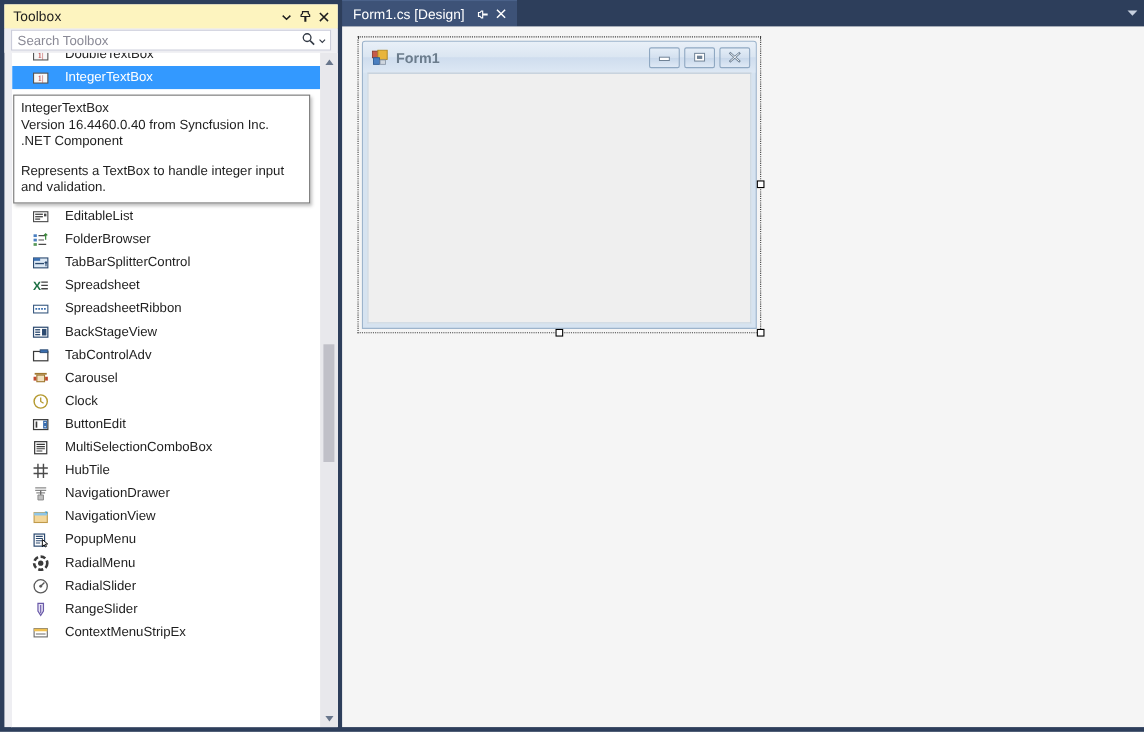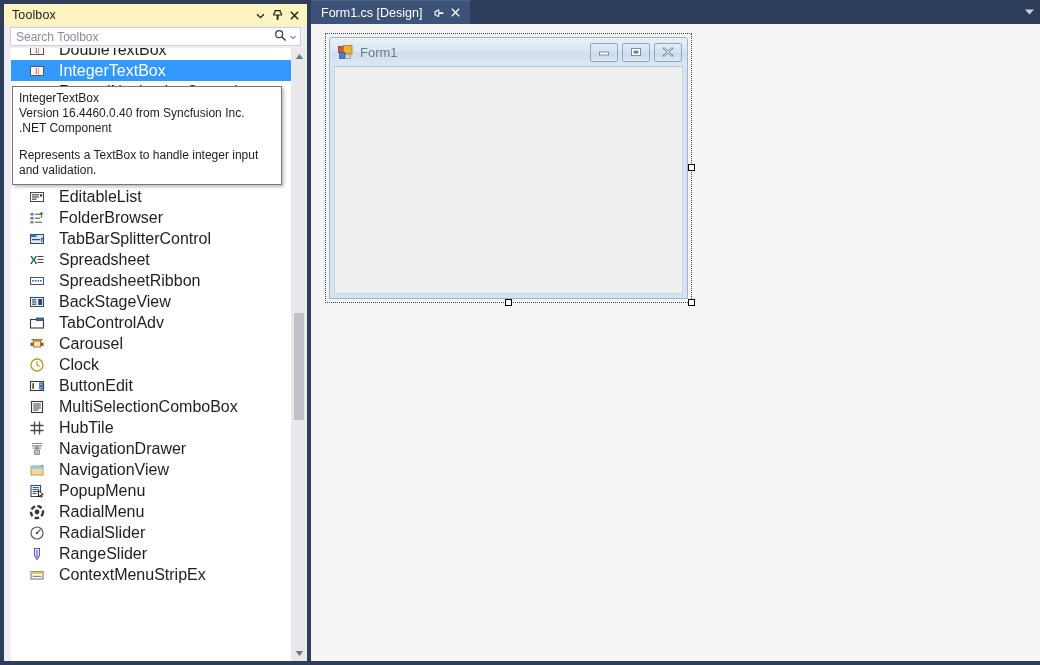--- a/index.html
+++ b/index.html
@@ -111,21 +111,21 @@
     color: #ffffff;
   }
   .tool-item .ti-icon {
     width: 16px; height: 16px;
     flex: 0 0 16px;
     margin-right: 14px;
     display: flex; align-items: center; justify-content: center;
   }
   .tool-item .ti-icon svg { display: block; }
   .tool-item .ti-label {
-    font-size: 16px;
+    font-size: 12px;
     color: #1e1e1e;
     line-height: 21px;
   }
   .tool-item.selected .ti-label { color: #ffffff; }
 
   
   #toolbox-scroll {
     width: 16px;
     height: 100%;
     background: #e8e8ec;
@@ -238,20 +238,21 @@
     display: flex; flex-direction: column;
     overflow: hidden;
   }
   #form-titlebar {
     height: 28px;
     flex: 0 0 28px;
     display: flex; align-items: center;
     padding: 0 5px 0 7px;
     box-sizing: border-box;
     background: linear-gradient(to bottom, #e9f0f8 0%, #dbe6f2 48%, #cfddee 52%, #dde8f4 100%);
+    font-weight: bold;
   }
   #form-icon {
     width: 16px; height: 16px;
     margin-right: 7px;
     flex: 0 0 16px;
     display: flex; align-items: center; justify-content: center;
   }
   #form-title {
     flex: 1 1 auto;
     font-size: 13px;

